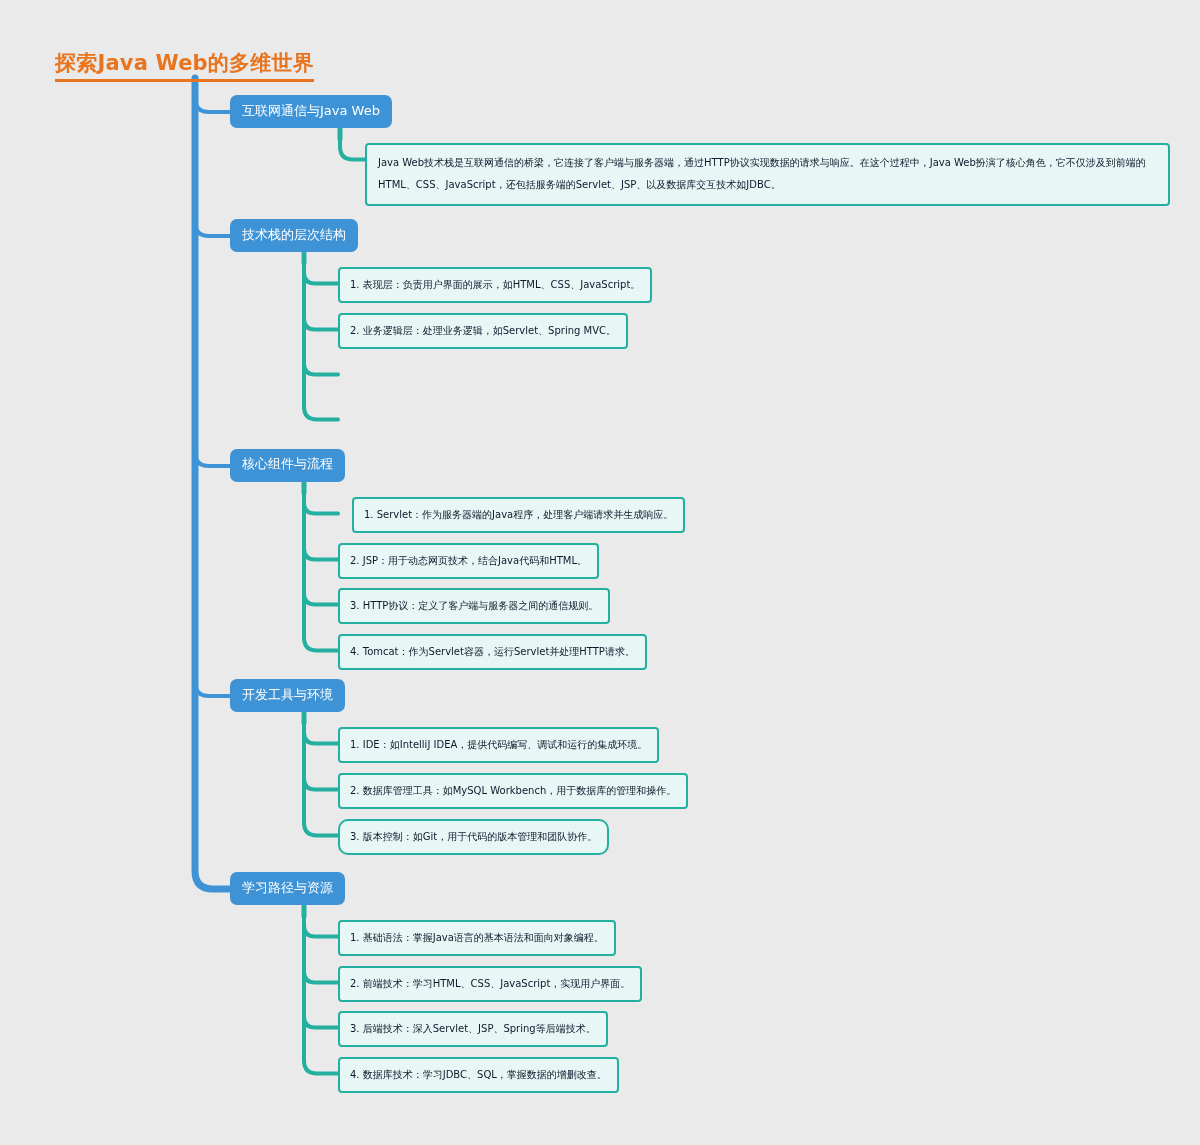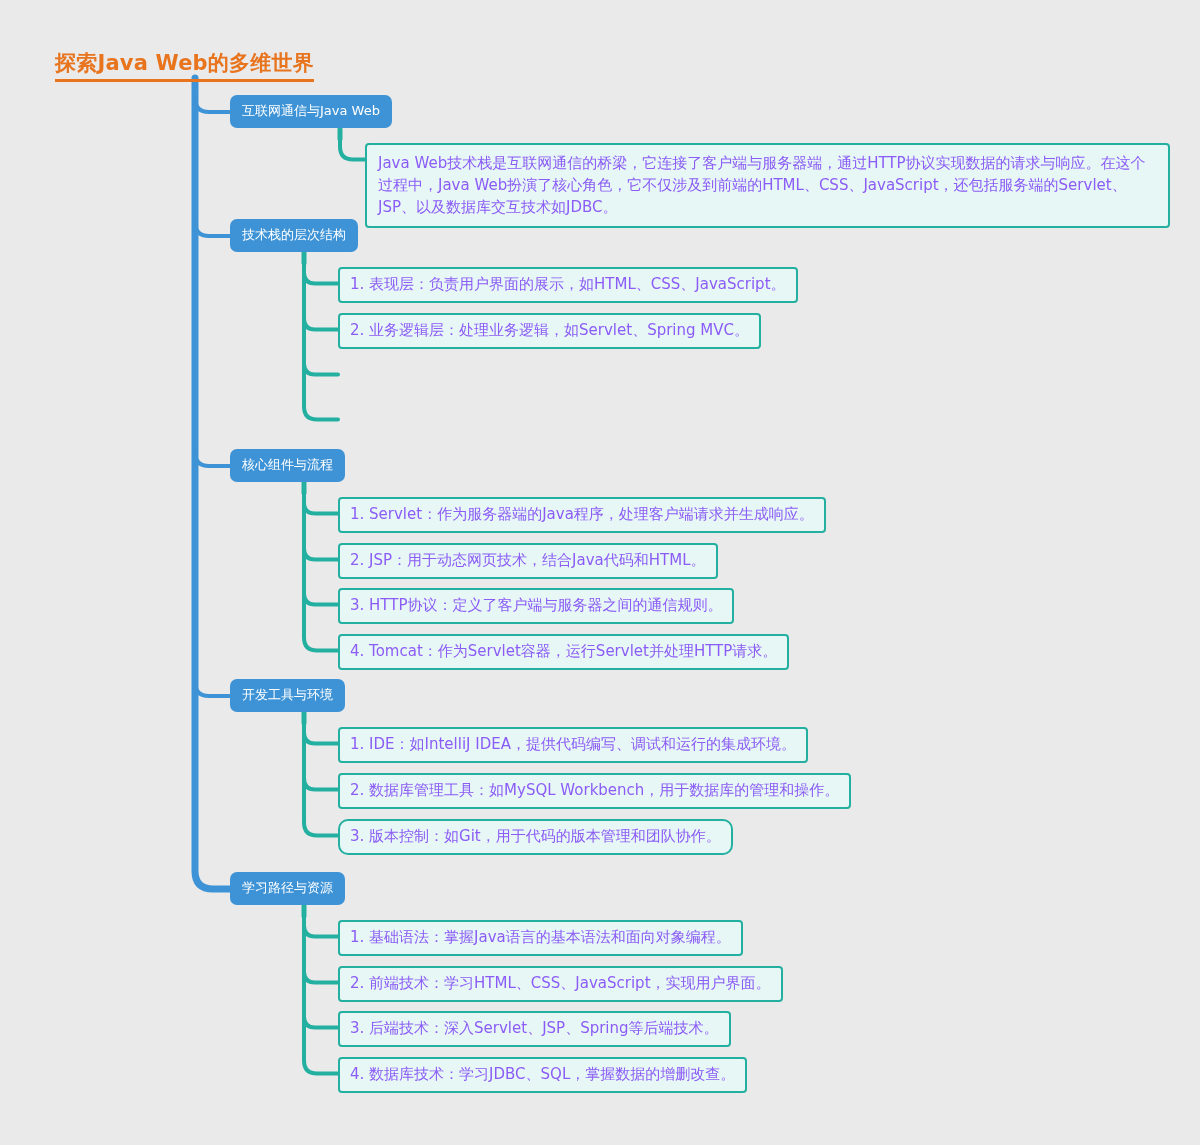--- a/index.html
+++ b/index.html
@@ -55,22 +55,22 @@
     white-space: nowrap;
     font-weight: normal;
   }
 
   
   .leaf-box {
     position: absolute;
     background: #e7f7f6;
     border: 2px solid #24b0a0;
     border-radius: 4px;
-    color: #8b5cf6;
-    font-size: 15px;
+    color: #0f172a;
+    font-size: 10px;
     line-height: 21px;
     padding: 5px 10px 6px 10px;
     white-space: nowrap;
   }
 
   .leaf-box.para {
     white-space: normal;
     line-height: 22px;
     padding: 7px 11px 8px 11px;
   }
@@ -111,34 +111,34 @@
       <path d="M 304 971.5 Q 304 982.5 315 982.5 L 338 982.5" fill="none" stroke="#24b0a0" stroke-width="4" stroke-linecap="round"></path>
       <path d="M 304 1016.5 Q 304 1027.5 315 1027.5 L 338 1027.5" fill="none" stroke="#24b0a0" stroke-width="4" stroke-linecap="round"></path>
     </svg>
 
   <div class="root-title">探索Java Web的多维世界</div>
 
   <div class="branch-header" style="left:230px; top:95px;">互联网通信与Java Web</div>
 
   <div class="branch-header" style="left:230px; top:219px;">技术栈的层次结构</div>
 
-  <div class="branch-header" style="left:230px; top:449px;">核心组件与流程</div>
+  <div class="branch-header" style="left:230px; top:449px;font-family:Liberation Mono, monospace;">核心组件与流程</div>
 
   <div class="branch-header" style="left:230px; top:679px;">开发工具与环境</div>
 
   <div class="branch-header" style="left:230px; top:872px;">学习路径与资源</div>
 
   <div class="leaf-box para" style="left:365px; top:143px; width:805px;">
     <p>Java Web技术栈是互联网通信的桥梁，它连接了客户端与服务器端，通过HTTP协议实现数据的请求与响应。在这个过程中，Java Web扮演了核心角色，它不仅涉及到前端的HTML、CSS、JavaScript，还包括服务端的Servlet、JSP、以及数据库交互技术如JDBC。</p>
   </div>
 
   <div class="leaf-box" style="left:338px; top:267px;">1. 表现层：负责用户界面的展示，如HTML、CSS、JavaScript。</div>
   <div class="leaf-box" style="left:338px; top:313px;">2. 业务逻辑层：处理业务逻辑，如Servlet、Spring MVC。</div>
 
-  <div class="leaf-box" style="left:338px; top:497px;">1. Servlet：作为服务器端的Java程序，处理客户端请求并生成响应。</div>
+  <div class="leaf-box" style="left:352px; top:497px;">1. Servlet：作为服务器端的Java程序，处理客户端请求并生成响应。</div>
   <div class="leaf-box" style="left:338px; top:543px;">2. JSP：用于动态网页技术，结合Java代码和HTML。</div>
   <div class="leaf-box" style="left:338px; top:588px;">3. HTTP协议：定义了客户端与服务器之间的通信规则。</div>
   <div class="leaf-box" style="left:338px; top:634px;">4. Tomcat：作为Servlet容器，运行Servlet并处理HTTP请求。</div>
 
   <div class="leaf-box" style="left:338px; top:727px;">1. IDE：如IntelliJ IDEA，提供代码编写、调试和运行的集成环境。</div>
   <div class="leaf-box" style="left:338px; top:773px;">2. 数据库管理工具：如MySQL Workbench，用于数据库的管理和操作。</div>
   <div class="leaf-box" style="left:338px; top:819px;border-radius:10px;">3. 版本控制：如Git，用于代码的版本管理和团队协作。</div>
 
   <div class="leaf-box" style="left:338px; top:920px;">1. 基础语法：掌握Java语言的基本语法和面向对象编程。</div>
   <div class="leaf-box" style="left:338px; top:966px;">2. 前端技术：学习HTML、CSS、JavaScript，实现用户界面。</div>

